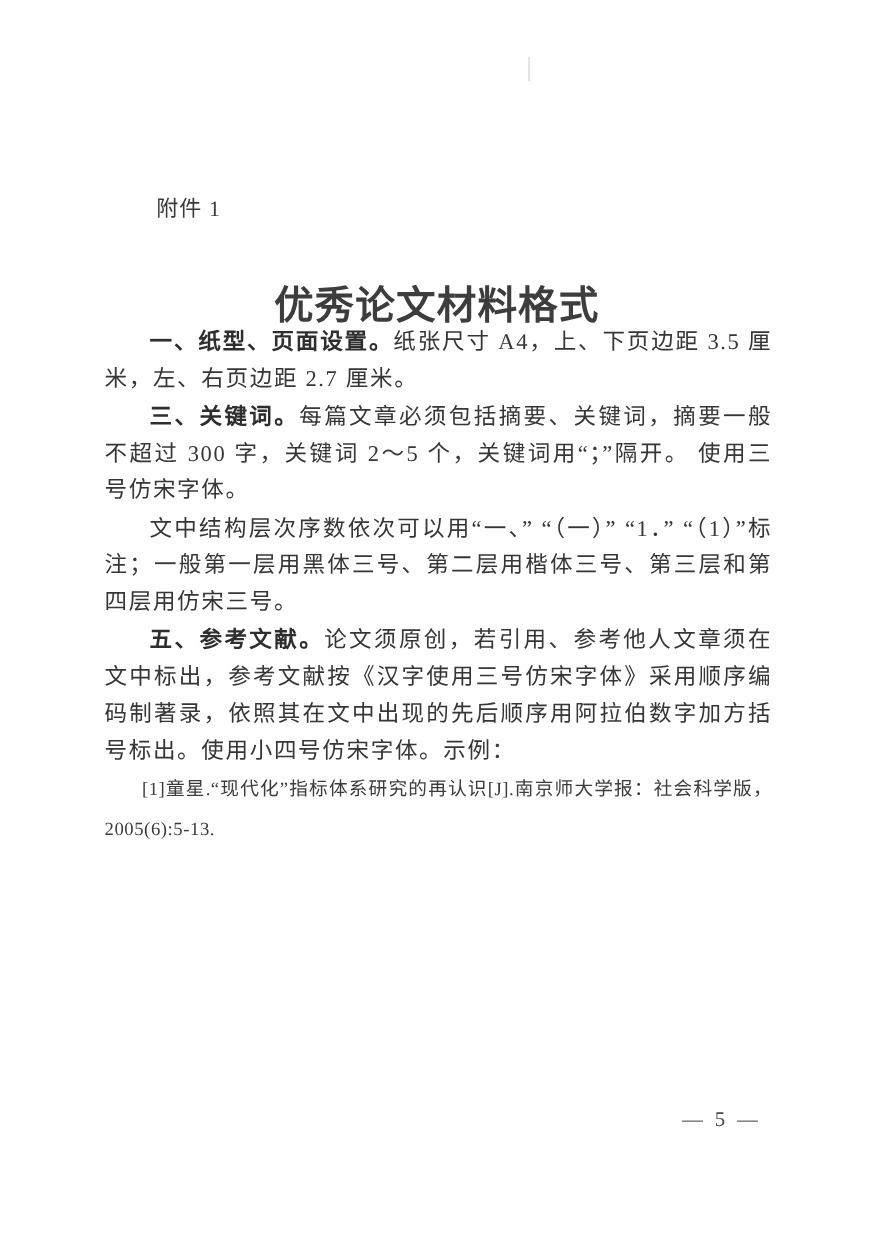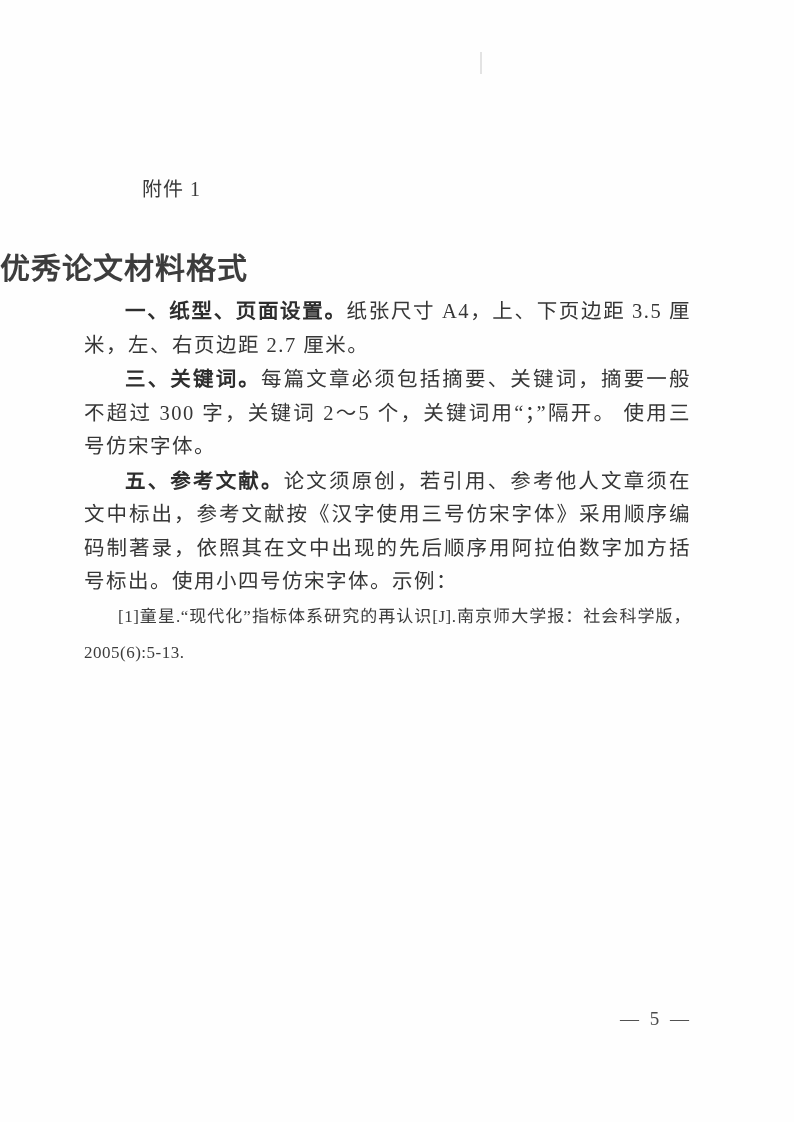--- a/index.html
+++ b/index.html
@@ -32,28 +32,29 @@
     font-size: 20px;
     letter-spacing: 1px;
     color: #3a3a3a;
     margin-left: 43px;
   }
   .doc-title {
     position: absolute;
     left: 0;
     right: 0;
     top: 224px;
-    font-size: 30px;
+    text-align: center;
+    font-size: 36px;
     font-weight: 700;
     letter-spacing: 1px;
     color: #3d3d3d;
   }
   .doc-body {
     position: absolute;
-    left: 84px;
+    left: 95px;
     top: 294px;
     width: 607px;
     font-size: 20.5px;
     line-height: 33.5px;
     text-align: justify;
     text-justify: inter-ideograph;
     letter-spacing: 1.5px;
     color: #363636;
   }
   .doc-body p {
@@ -94,20 +95,21 @@
   <h1 class="doc-title">优秀论文材料格式</h1>
 
   <div class="doc-body">
 
     <p><span class="para-lead">一、纸型、页面设置。</span><span>纸张尺寸 A4，上、下页边距 3.5 厘米，左、右页边距 2.7 厘米。</span></p>
 
 
     <p><span class="para-lead">三、关键词。</span><span>每篇文章必须包括摘要、关键词，摘要一般不超过 300 字，关键词 2～5 个，关键词用“；”隔开。 使用三号仿宋字体。</span></p>
 
 
+    <p><span class="para-lead"></span><span>文中结构层次序数依次可以用“一、” “（一）” “1．” “（1）”标注；一般第一层用黑体三号、第二层用楷体三号、第三层和第四层用仿宋三号。</span></p>
 
     <p><span class="para-lead">五、参考文献。</span><span>论文须原创，若引用、参考他人文章须在文中标出，参考文献按《汉字使用三号仿宋字体》采用顺序编码制著录，依照其在文中出现的先后顺序用阿拉伯数字加方括号标出。使用小四号仿宋字体。示例：</span></p>
 
     <p class="citation"><span class="para-lead"></span><span>[1]童星.“现代化”指标体系研究的再认识[J].南京师大学报：社会科学版，2005(6):5-13.</span></p>
 
 
   </div>
 
   <div class="page-number">— 5 —</div>
 

